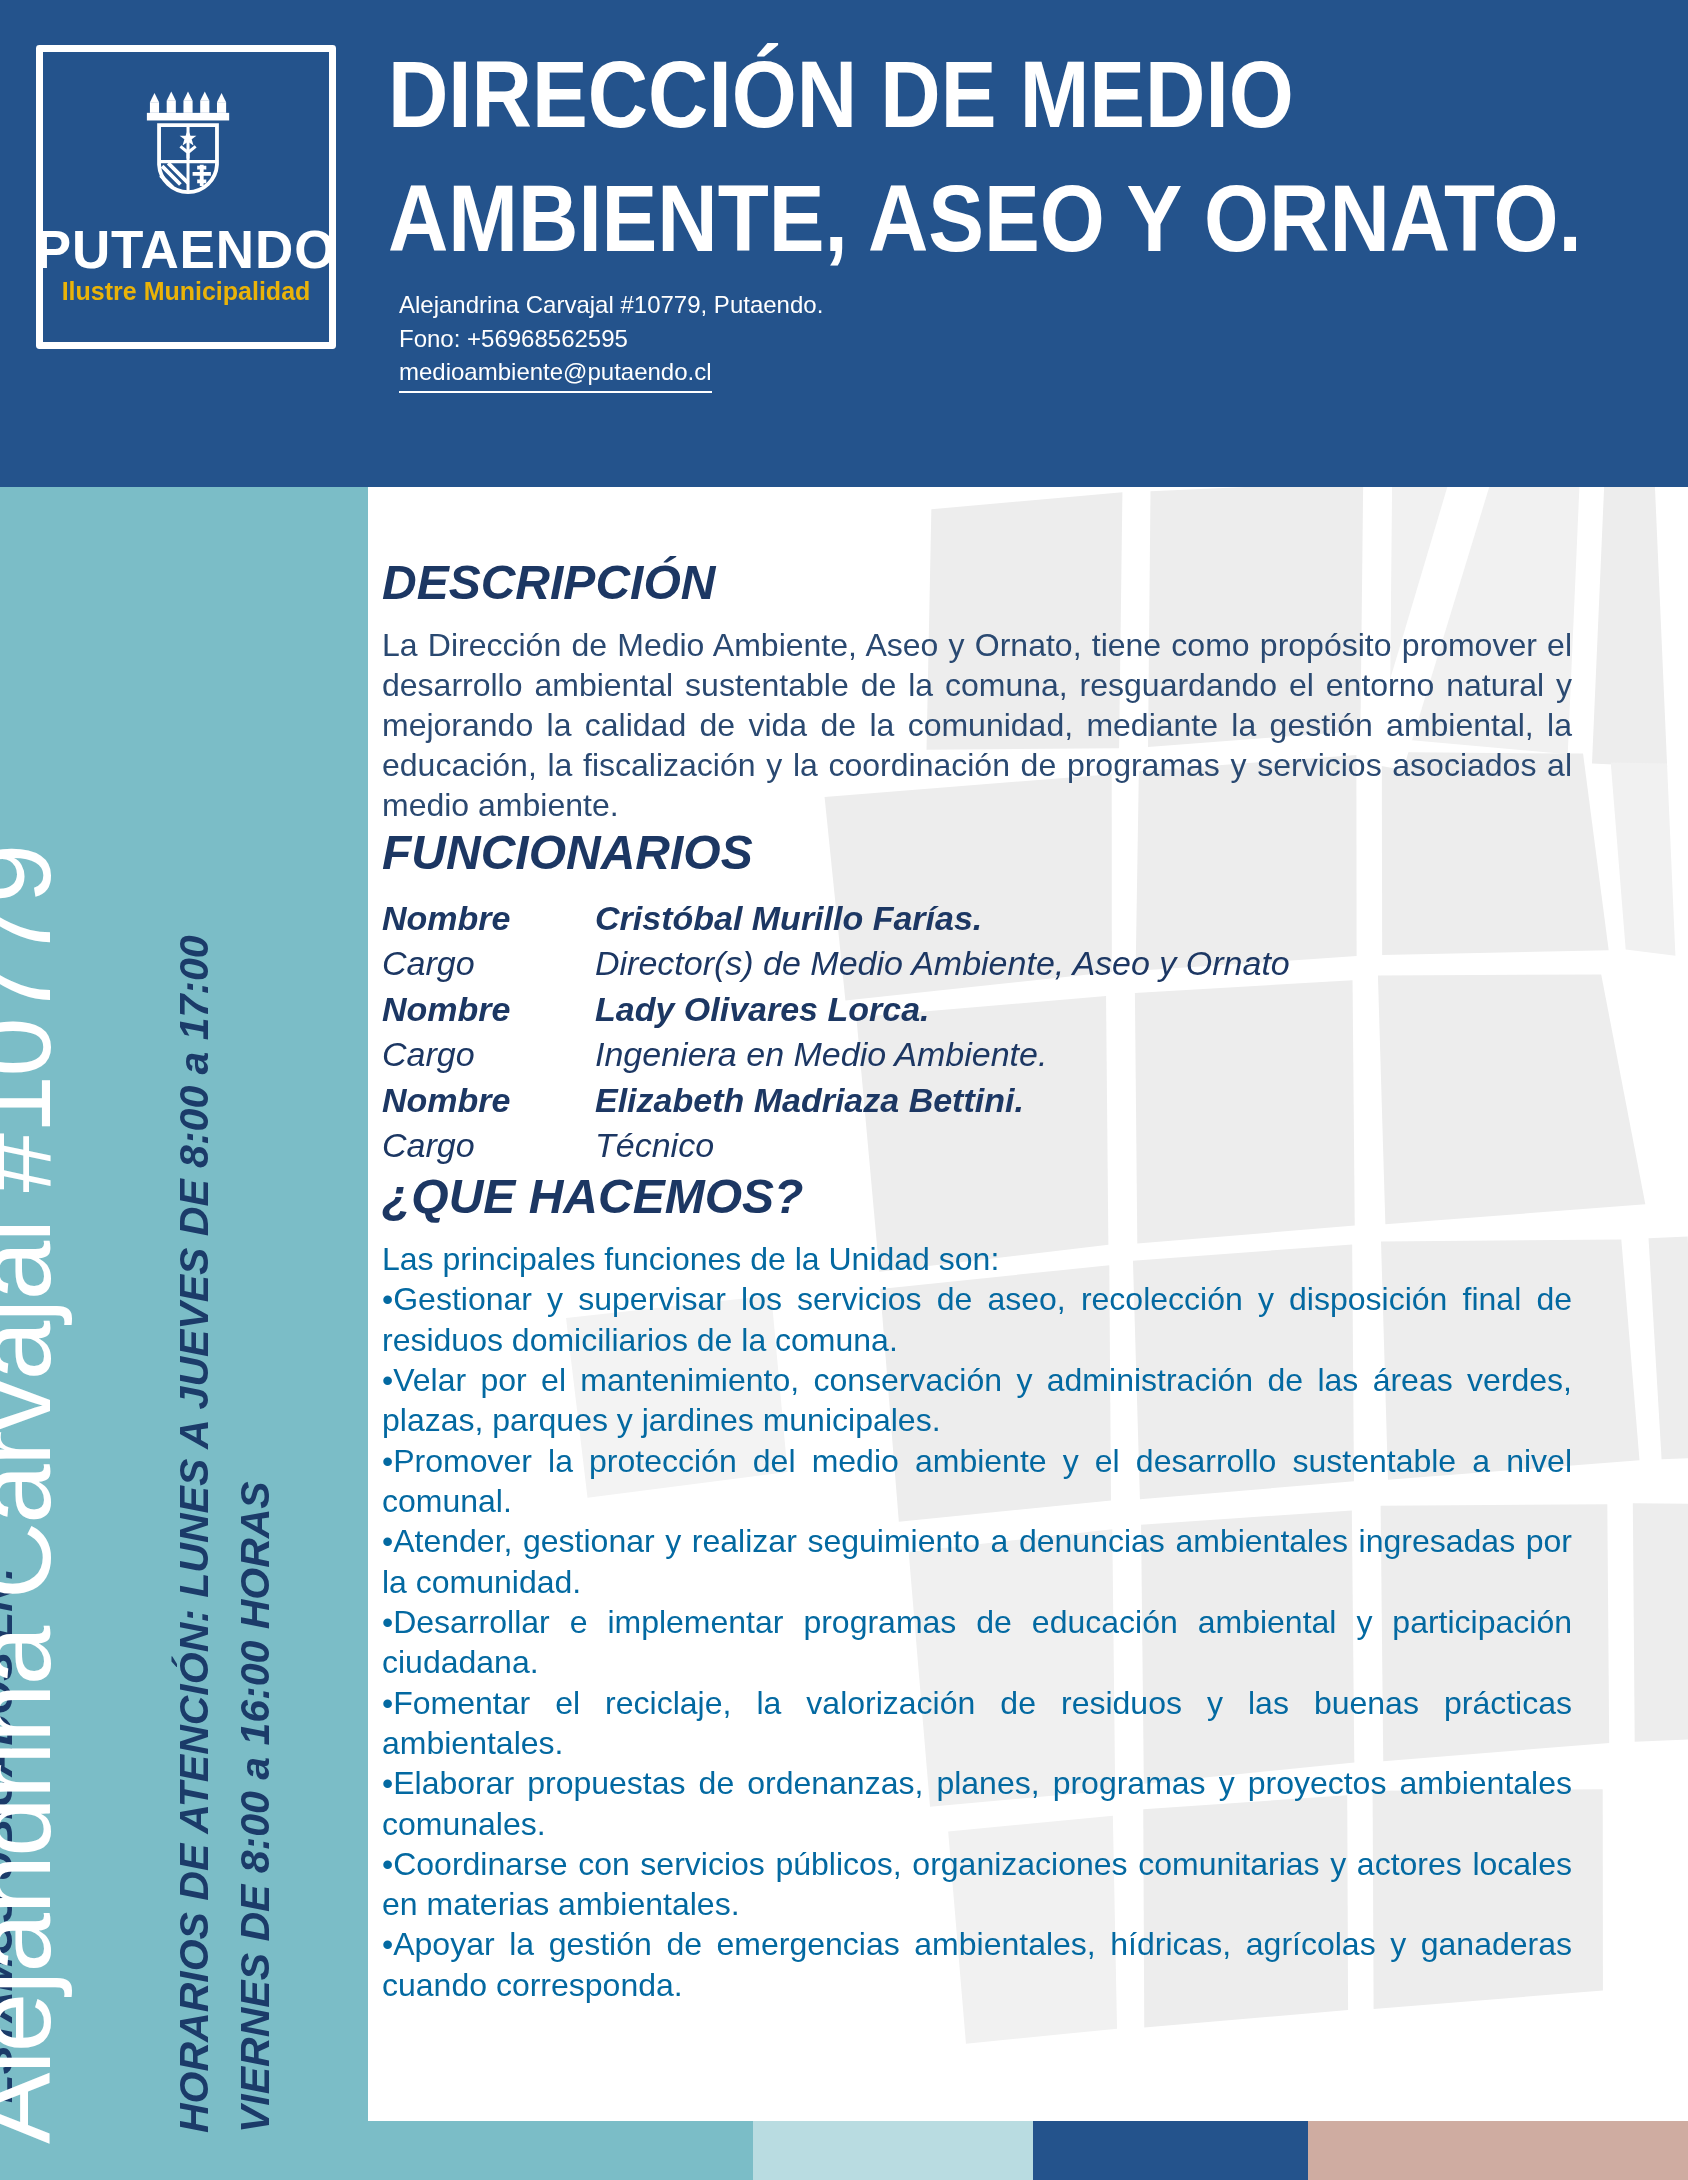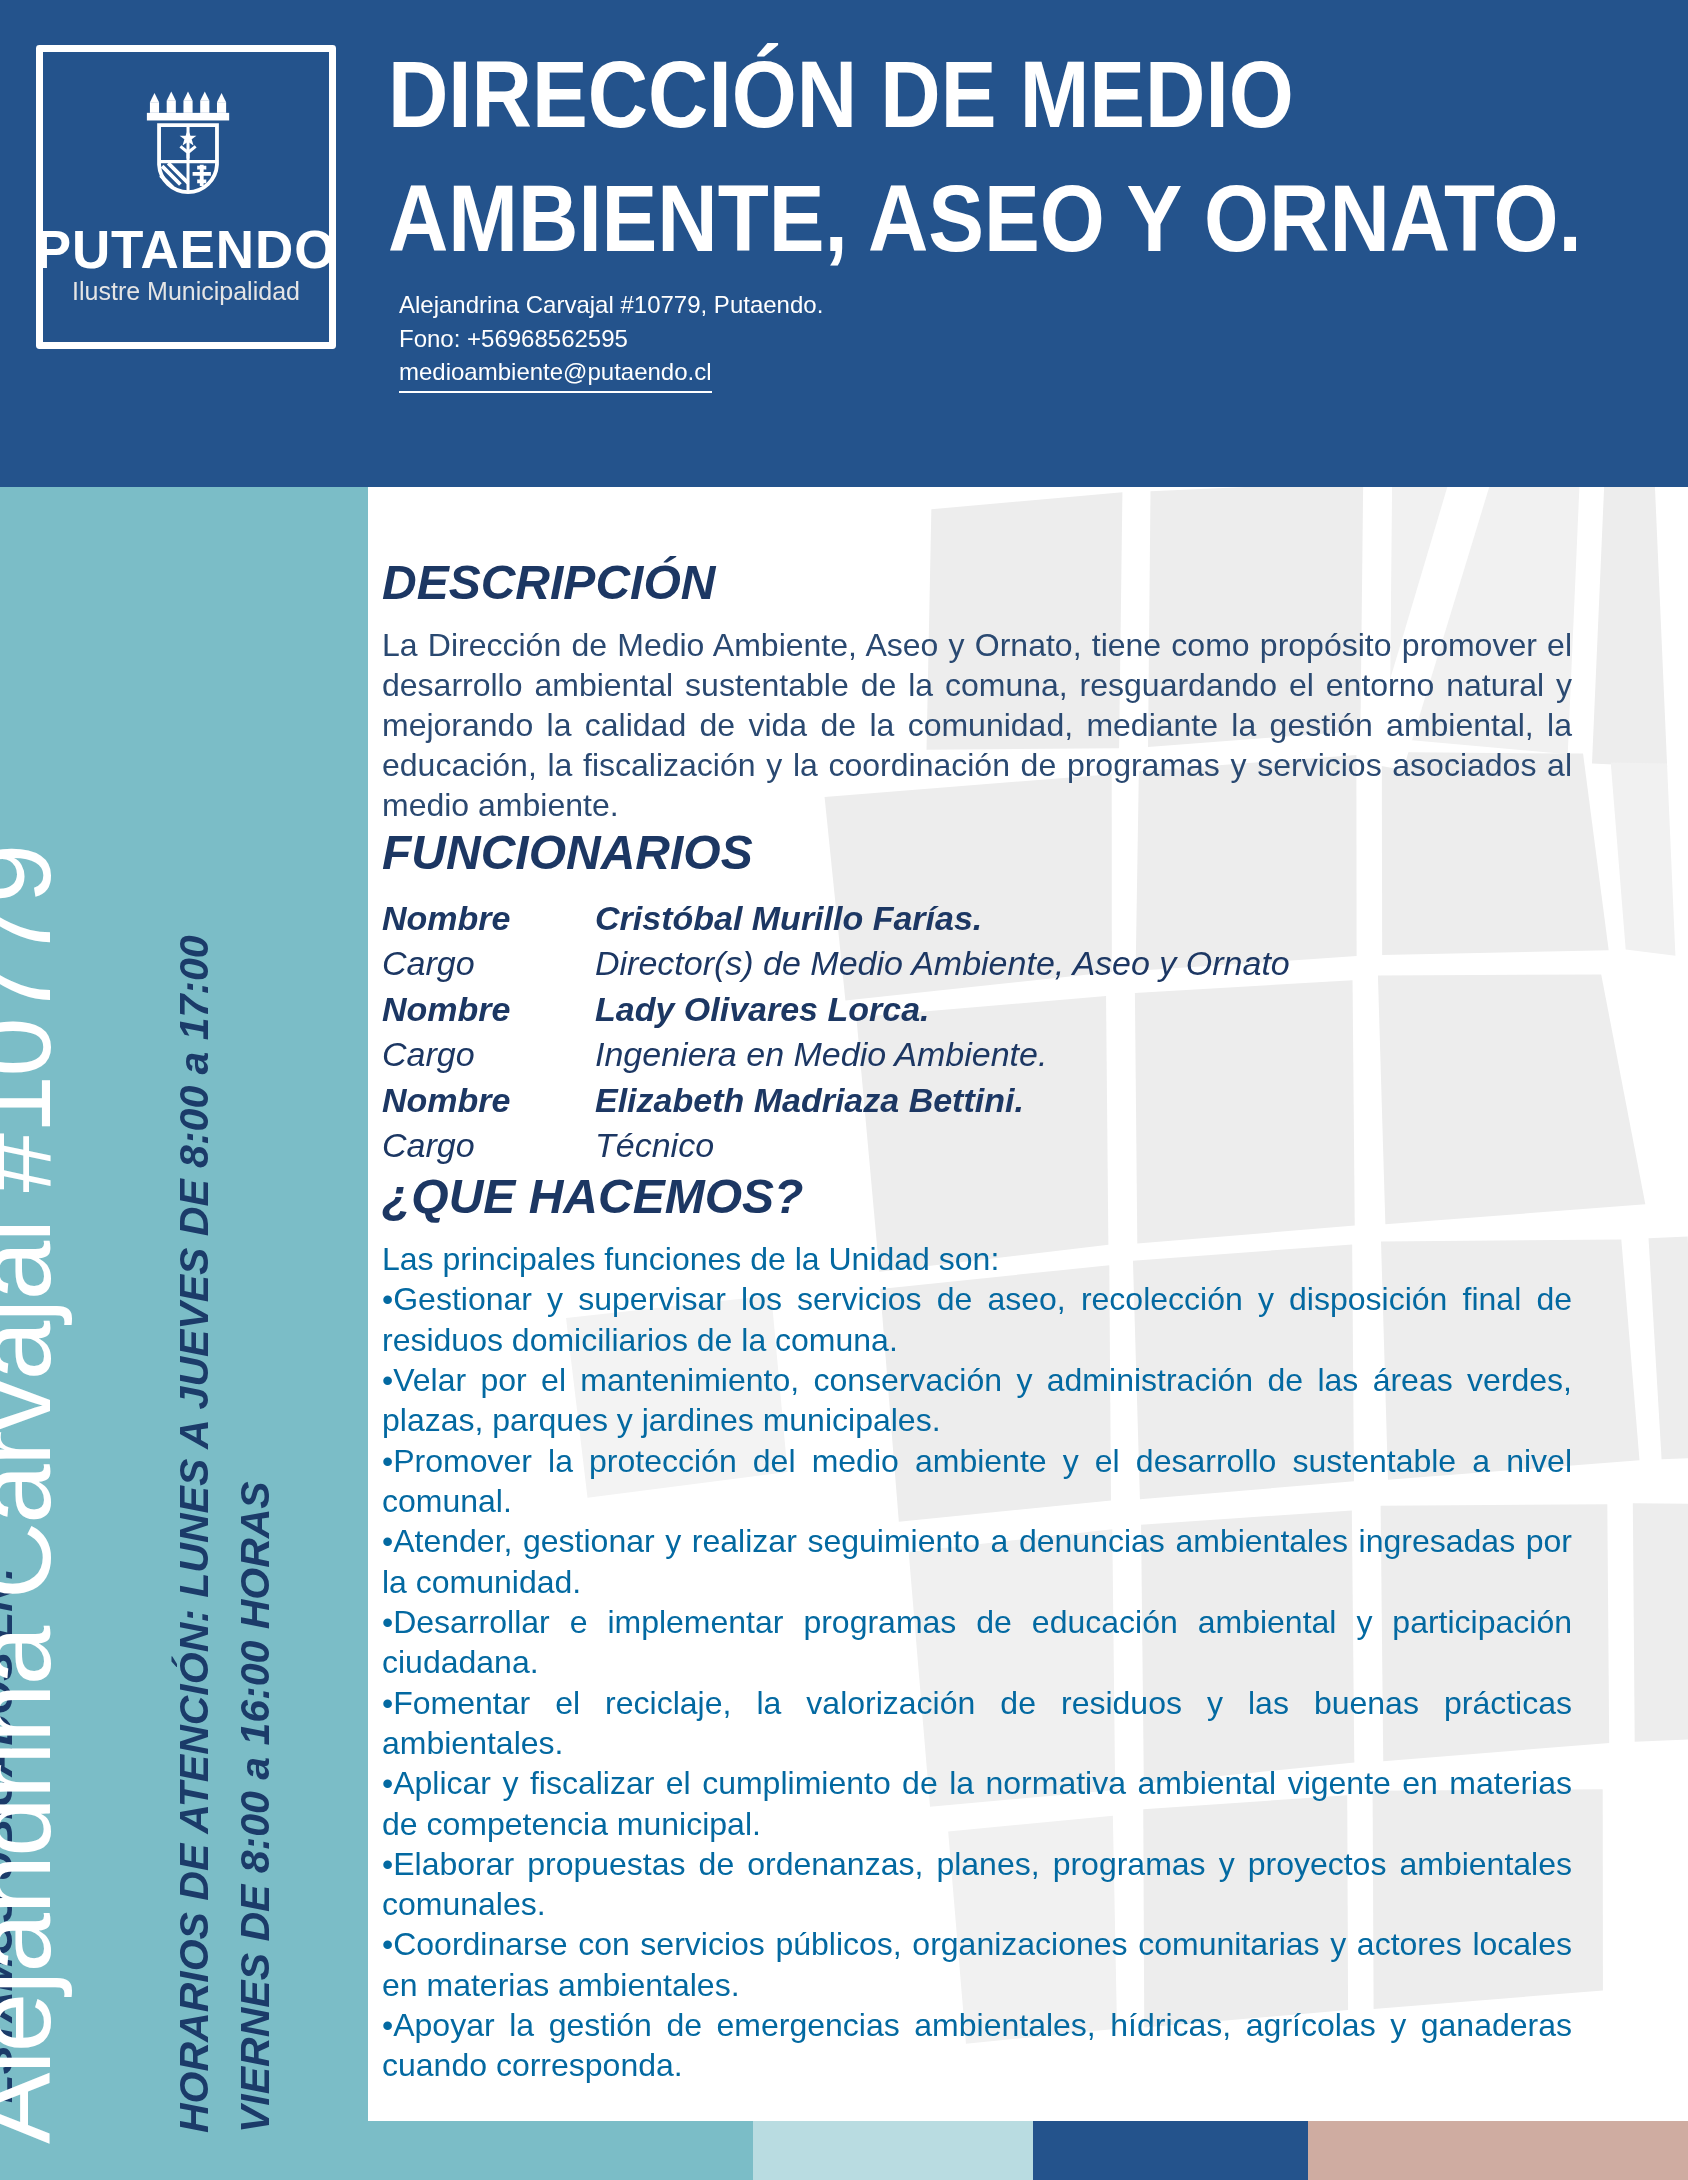--- a/index.html
+++ b/index.html
@@ -6,21 +6,21 @@
   body{font-family:"Liberation Sans", sans-serif; background:#666;}
   .page{position:relative; width:1688px; height:2181px; background:#ffffff; overflow:hidden;}
 
   
   .header{position:absolute; left:0; top:0; width:1688px; height:487px; background:#24538C;}
   .logo-box{position:absolute; left:36px; top:45px; width:286px; height:290px;
             border:7.7px solid #ffffff; border-radius:3.4px; display:flex; flex-direction:column;
             align-items:center; justify-content:center; background:#24538C;text-align:right;}
   .crest{margin-bottom:5.1px;}
   .logo-name{color:#fff; font-size:53px; font-weight:700; letter-spacing:0.9px; line-height:1;}
-  .logo-sub{color:#e5e5e5; font-size:25px; font-weight:400; margin-top:3.4px; line-height:1;}
+  .logo-sub{color:#eab308; font-size:25px; font-weight:700; margin-top:3.4px; line-height:1;}
 
   .title-wrap{position:absolute; left:388px; top:32px; transform:scaleX(.88); transform-origin:left top;}
   .title-line{color:#ffffff; font-weight:700; font-size:95px; line-height:1.31; letter-spacing:0; white-space:nowrap;}
   .contact{position:absolute; left:399px; top:288px; color:#ffffff; font-size:24px; line-height:1.4; font-weight:400;}
   .contact .email{color:#ffffff; text-decoration:none; border-bottom:2.6px solid #fff; padding-bottom:2.6px; display:inline-block;}
 
   
   .sidebar{position:absolute; left:0; top:487px; width:368px; height:1693px; background:#7BBDC7; overflow:hidden;}
   .vtext{position:absolute; white-space:nowrap; transform:rotate(-90deg); transform-origin:0 100%;}
   .v-located{left:22px; bottom:77px; font-size:43px; font-weight:700; font-style:italic; color:#1B3B69;}
@@ -179,21 +179,20 @@
 
       <h2 class="sec sec-gap2">¿QUE HACEMOS?</h2>
       <div class="bullets">
         <p>Las principales funciones de la Unidad son:</p>
         <p>•Gestionar y supervisar los servicios de aseo, recolección y disposición final de residuos domiciliarios de la comuna.</p>
         <p>•Velar por el mantenimiento, conservación y administración de las áreas verdes, plazas, parques y jardines municipales.</p>
         <p>•Promover la protección del medio ambiente y el desarrollo sustentable a nivel comunal.</p>
         <p>•Atender, gestionar y realizar seguimiento a denuncias ambientales ingresadas por la comunidad.</p>
         <p>•Desarrollar e implementar programas de educación ambiental y participación ciudadana.</p>
         <p>•Fomentar el reciclaje, la valorización de residuos y las buenas prácticas ambientales.</p>
-        <p>•Aplicar y fiscalizar el cumplimiento de la normativa ambiental vigente en materias de competencia municipal.</p>
         <p>•Elaborar propuestas de ordenanzas, planes, programas y proyectos ambientales comunales.</p>
         <p>•Coordinarse con servicios públicos, organizaciones comunitarias y actores locales en materias ambientales.</p>
         <p>•Apoyar la gestión de emergencias ambientales, hídricas, agrícolas y ganaderas cuando corresponda.</p>
       </div>
 
     </div>
   </div>
 
   <div class="footer-bar">
     <div class="footer-seg seg-0" style="background: rgb(123, 189, 199);"></div>

